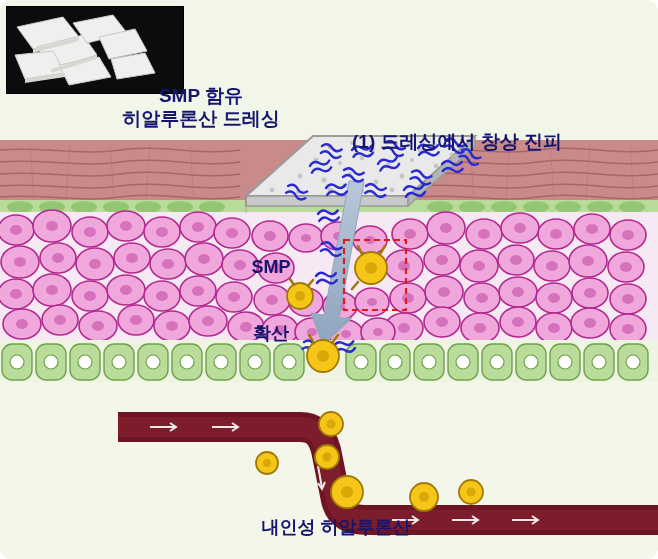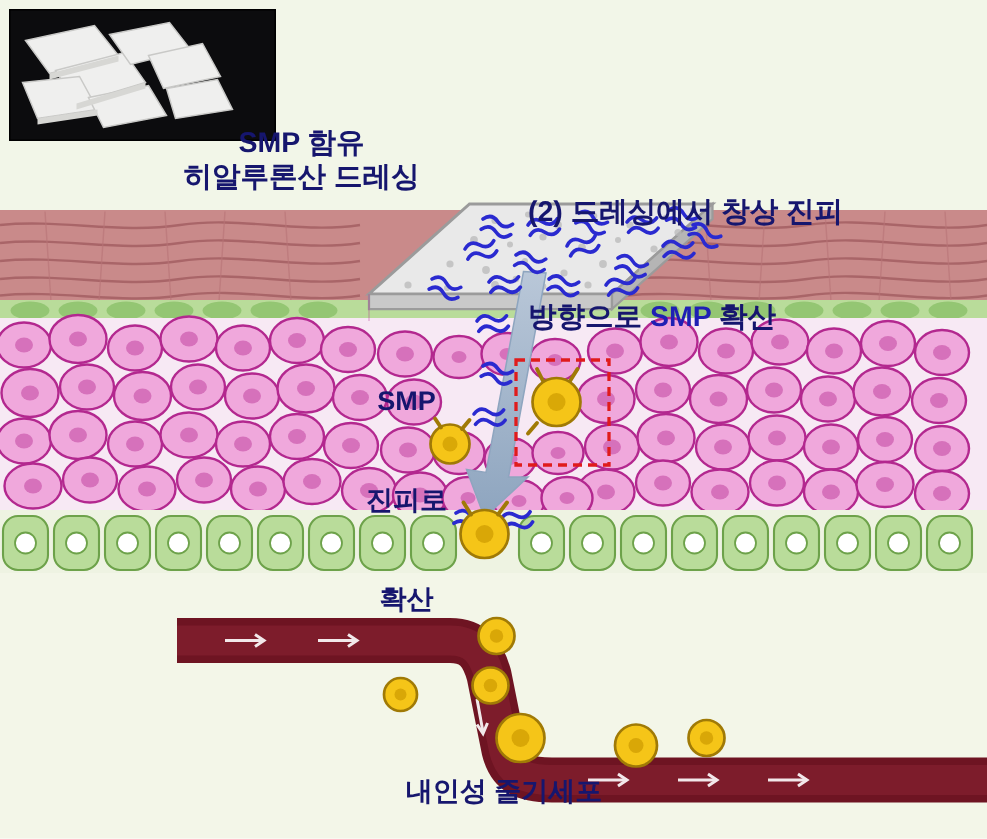--- a/index.html
+++ b/index.html
@@ -9,20 +9,21 @@
   }
   body {
     font-family: "Liberation Sans", sans-serif;
   }
   #root {
     position: relative;
     width: 658px;
     height: 559px;
     overflow: hidden;
     background: #f2f6e8;
+    border-radius: 12px;
   }
   .abs { position: absolute; }
   svg.layer {
     position: absolute;
     left: 0; top: 0;
     width: 658px;
     height: 559px;
   }
   .label {
     position: absolute;
@@ -538,28 +539,26 @@
         <polygon points="44,62 90,48 90,52 44,66"></polygon>
         <polygon points="18,72 58,66 58,70 18,76"></polygon>
       </g>
     </svg>
   </div>
 
   <div class="label label-smp-dressing"><span>SMP 함유
 히알루론산 드레싱</span></div>
 
   <div class="label label-step1">
-    <div>(2) 드레싱에서 창상 진피</div>
-    <div><span>방향으로 </span><span class="hl">SMP</span><span> 확산</span></div>
+    <div>(1) 드레싱에서 창상 진피</div>
   </div>
 
   <div class="label label-smp-diffuse">
     <div>SMP</div>
-    <div>진피로</div>
     <div>확산</div>
   </div>
 
   <div class="label label-step2">
   </div>
 
-  <div class="label label-stemcell"><span>내인성 줄기세포</span></div>
+  <div class="label label-stemcell"><span>내인성 히알루론산</span></div>
 
 </div>
 
 </body></html>

